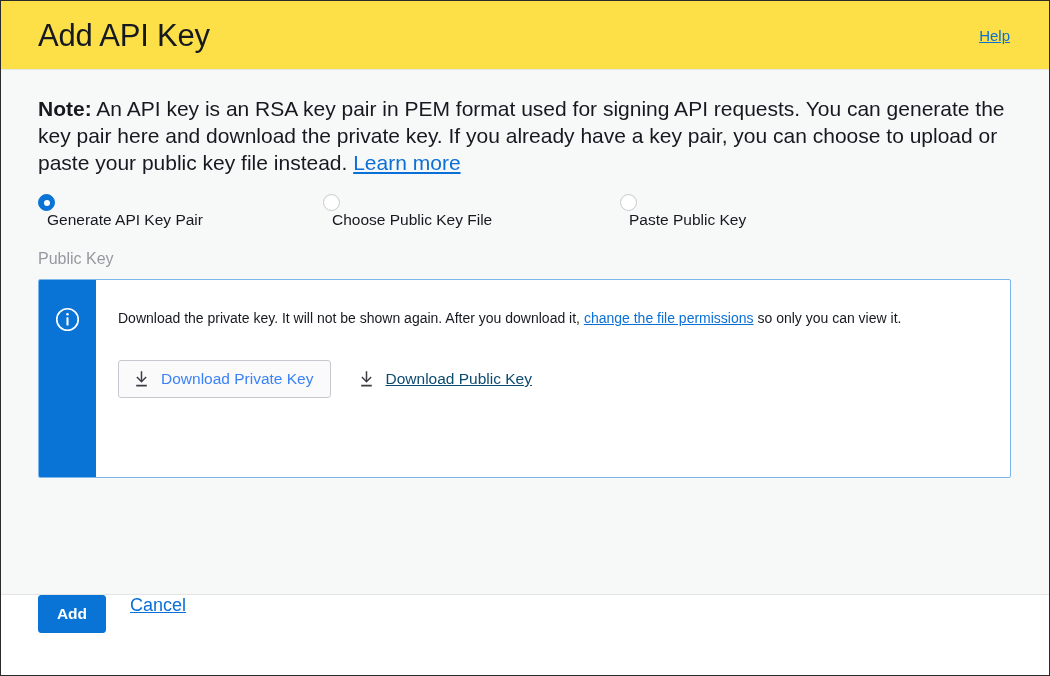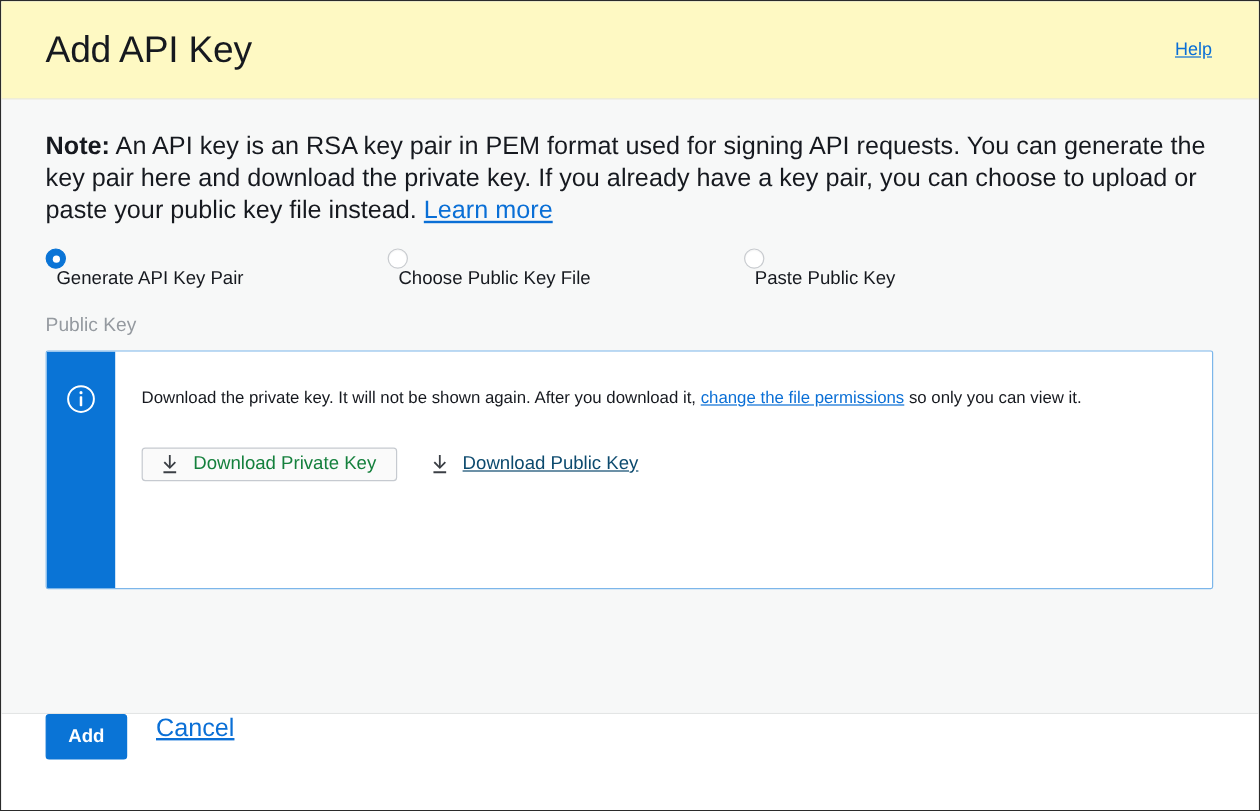--- a/index.html
+++ b/index.html
@@ -20,22 +20,22 @@
     border: 1px solid #2b2b2b;
     background: #f7f8f8;
     overflow: hidden;
     display: flex;
     flex-direction: column;
   }
 
   
   .header {
     flex: 0 0 auto;
-    height: 82px;
-    background: #fef9c3;
+    height: 69px;
+    background: #fde047;
     border-bottom: 1px solid #e3e5e5;
     display: flex;
     align-items: center;
     justify-content: space-between;
     padding: 0 39px 0 37px;
   }
   .page-title {
     font-size: 31px;
     font-weight: 400;
     color: #16191f;
@@ -161,27 +161,27 @@
 
   .alert-actions {
     display: flex;
     align-items: center;
     margin-top: 28px;
   }
 
   .btn-outline {
     display: inline-flex;
     align-items: center;
-    height: 28px;
+    height: 38px;
     padding: 0 16px 0 14px;
     background: #fafafa;
     border: 1px solid #c6cad0;
     border-radius: 3px;
     font-size: 15.5px;
-    color: #15803d;
+    color: #3b82f6;
     cursor: pointer;
     white-space: nowrap;
   }
   .btn-outline .dl-icon { margin-right: 11px; }
 
   .link-action {
     display: inline-flex;
     align-items: center;
     margin-left: 27px;
     cursor: pointer;
@@ -216,21 +216,21 @@
     font-size: 15.5px;
     font-weight: 700;
     font-family: "Liberation Sans", sans-serif;
     cursor: pointer;
     display: inline-flex;
     align-items: center;
     justify-content: center;
   }
   .cancel-link {
     margin-left: 24px;
-    font-size: 21px;
+    font-size: 18px;
     color: #0a6fd6;
     text-decoration: underline;
     cursor: pointer;
   }
 </style>
 </head>
 <body>
 
 <div class="page">
 

